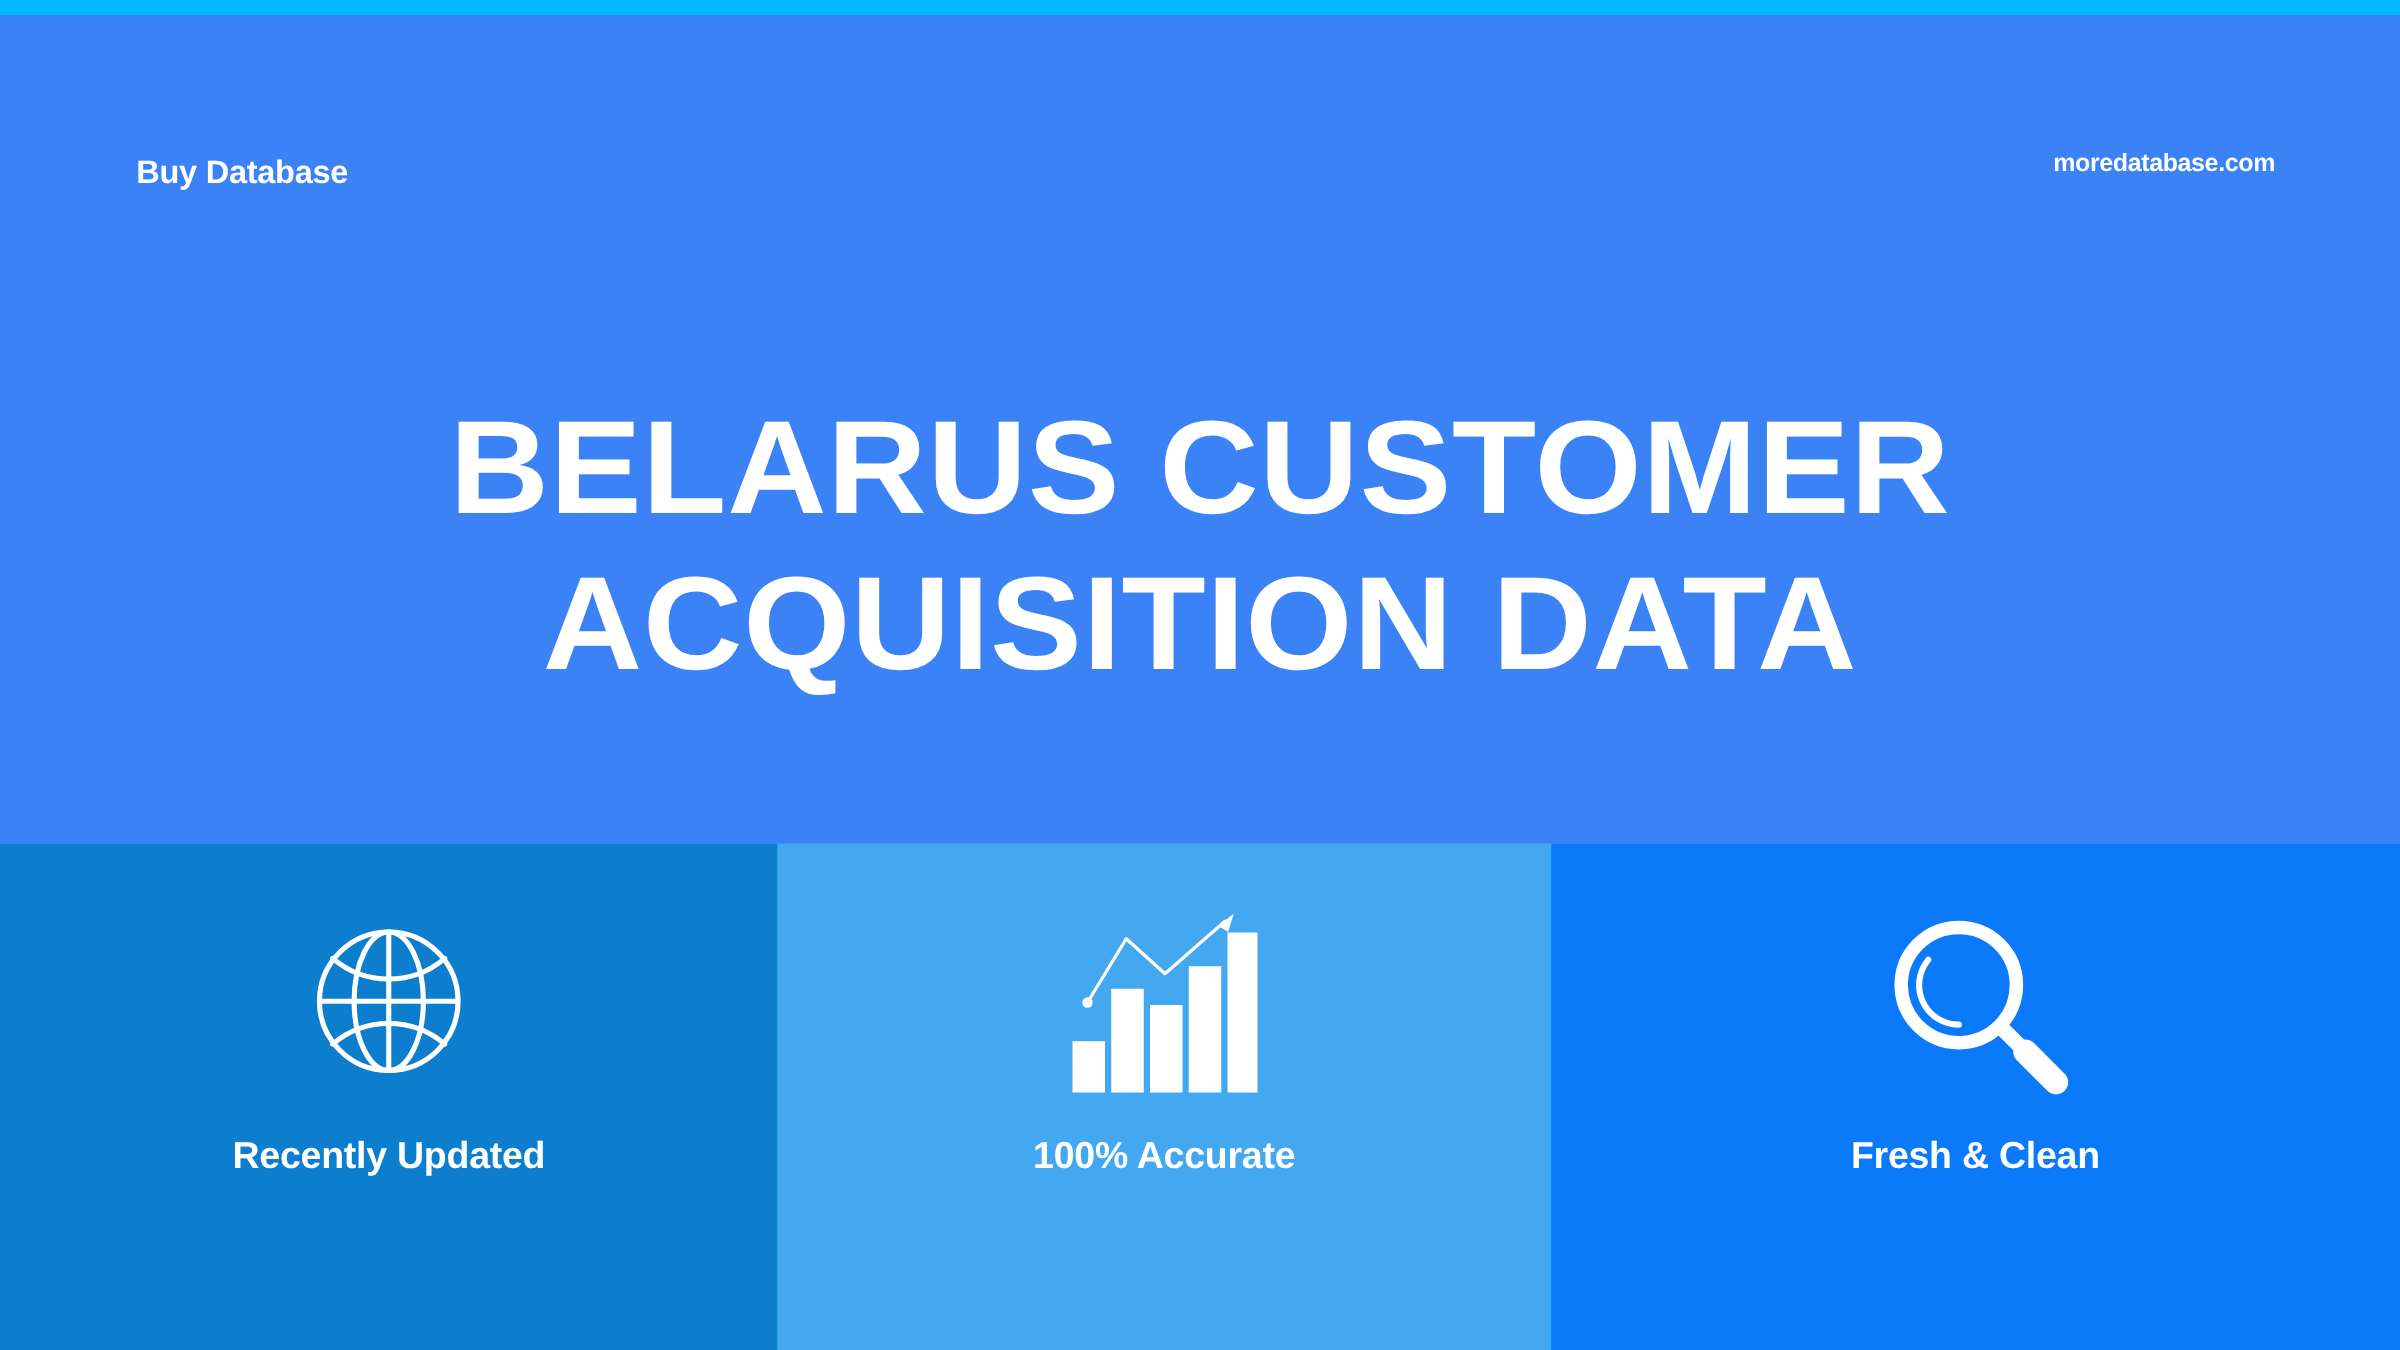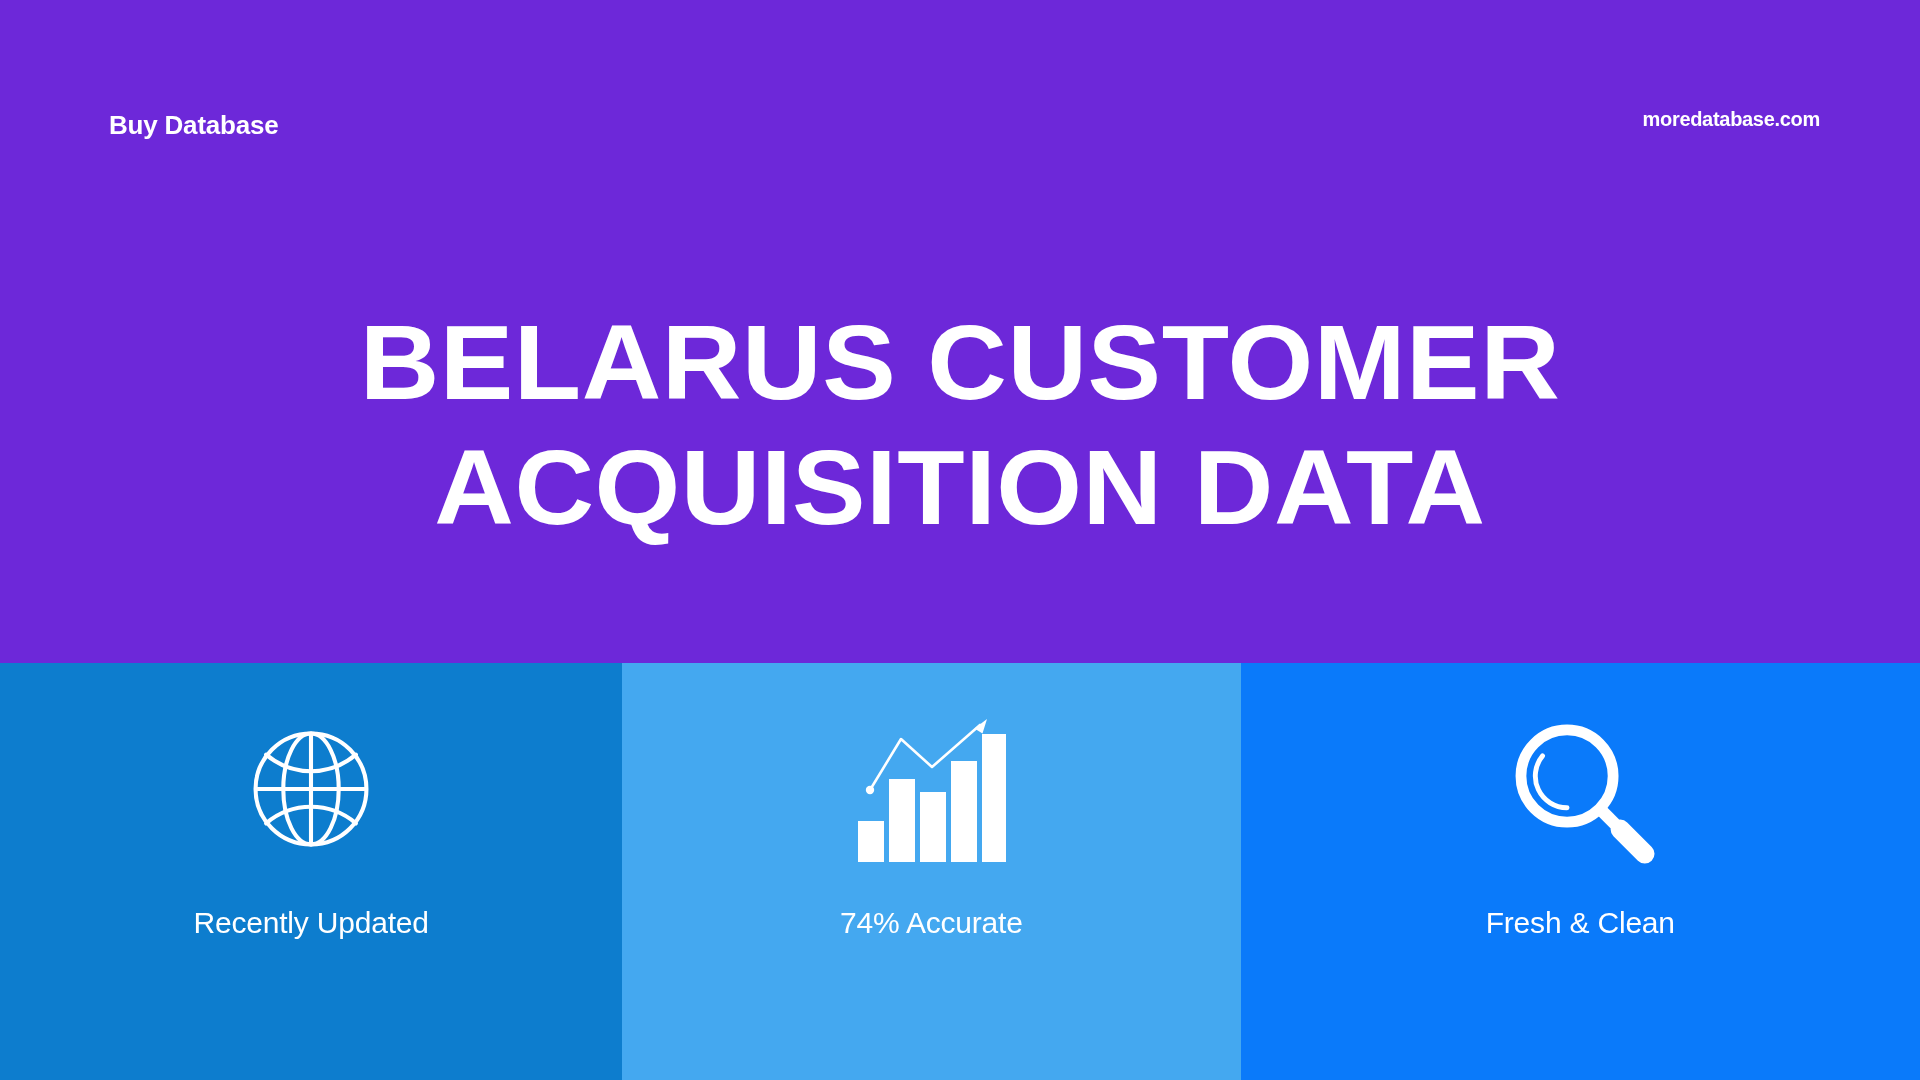--- a/index.html
+++ b/index.html
@@ -14,22 +14,23 @@
     width:1920px; height:1080px;
     display:flex;
     flex-direction:column;
     background:#00b8fc;
   }
 
   
   .header {
     position:relative;
     height:663px;
-    background:#6d28d9;
+    background:#3b82f6;
     flex:0 0 663px;
+    margin-top:12px;
   }
   .brand {
     position:absolute;
     left:109px; top:110px;
     font-size:26px;
     font-weight:bold;
     color:#ffffff;
     letter-spacing:-0.2px;
     white-space:nowrap;
   }
@@ -81,24 +82,24 @@
   .panel-icon {
     margin-top:51px;
     height:150px;
     display:flex;
     align-items:center;
     justify-content:center;
   }
   .panel-icon svg { display:block; overflow:visible; }
 
   .panel-label {
-    margin-top:42px;
+    margin-top:32px;
     color:#ffffff;
     font-size:30px;
-    font-weight:normal;
+    font-weight:bold;
     letter-spacing:-0.2px;
     white-space:nowrap;
     text-align:center;
   }
 </style>
 </head>
 <body>
 
 <div class="banner">
 
@@ -143,21 +144,21 @@
             <rect x="126" y="17" width="24" height="128"></rect>
           </g>
 
           <polyline points="14,73 45,22 76,50 124,8" stroke="#ffffff" stroke-width="2.6" stroke-linejoin="round" stroke-linecap="round" fill="none"></polyline>
 
           <circle cx="14" cy="73" r="4.2" fill="#ffffff"></circle>
 
           <path d="M131 2 L126.5 16.5 L118.5 11.5 Z" fill="#ffffff"></path>
         </svg>
       </div>
-      <div class="panel-label">74% Accurate</div>
+      <div class="panel-label">100% Accurate</div>
     </div>
 
     <div class="panel panel-3">
       <div class="panel-icon">
         <svg width="144" height="144" viewBox="0 0 100 100" fill="none">
 
           <circle cx="41" cy="41" r="32" stroke="#ffffff" stroke-width="7.5"></circle>
 
           <path d="M24 27 A 22 22 0 0 0 41 63" stroke="#ffffff" stroke-width="3.4" stroke-linecap="round"></path>
 

